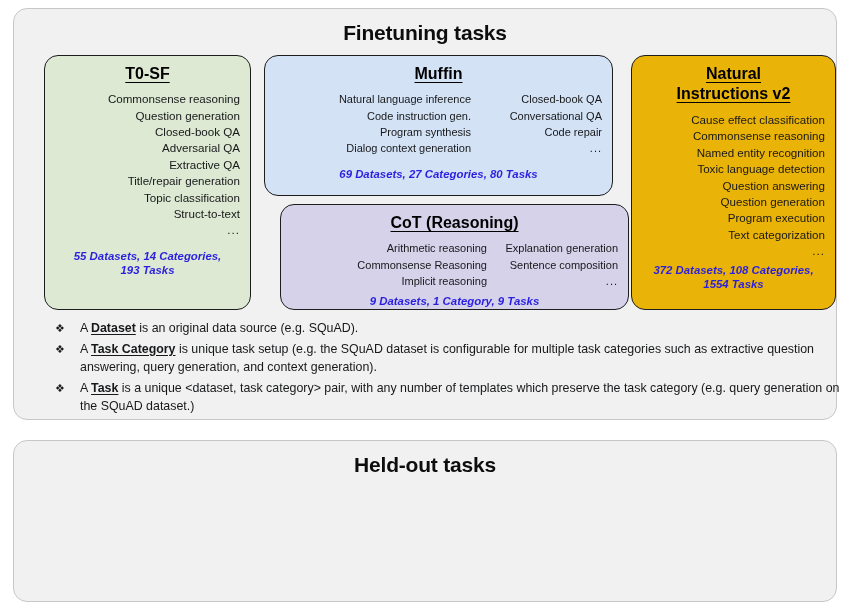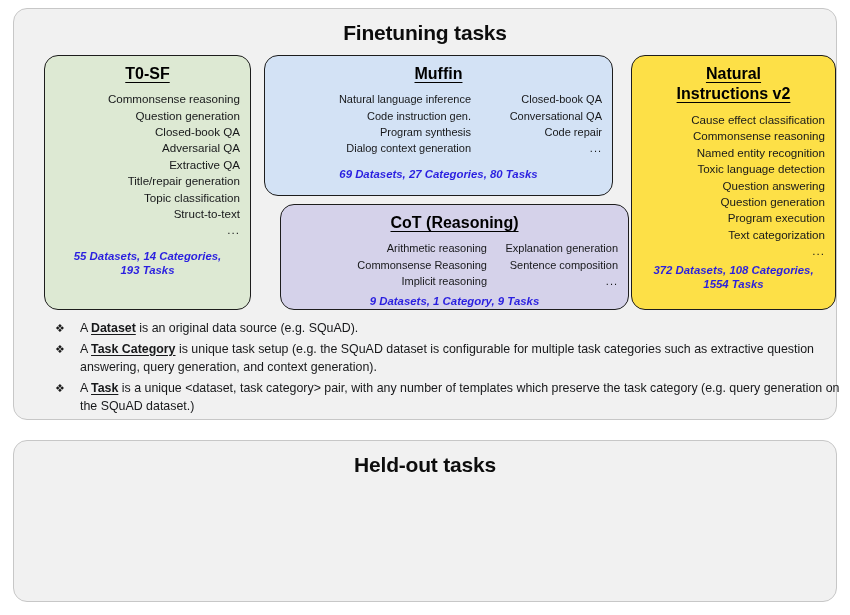--- a/index.html
+++ b/index.html
@@ -88,21 +88,21 @@
   #card-muffin {
     left: 250px; top: 46px; width: 349px; height: 141px;
     background: #d3e2f5;
   }
   #card-cot {
     left: 266px; top: 195px; width: 349px; height: 106px;
     background: #d5d2ea;
   }
   #card-ni {
     left: 617px; top: 46px; width: 205px; height: 255px;
-    background: #fde047;
+    background: #eab308;
   }
 
   #card-t0sf .item, #card-ni .item { font-size: 11.6px; }
 
   
   .bullets {
     position: absolute;
     left: 36px; top: 310px; width: 790px;
   }
   .bullet-row {

